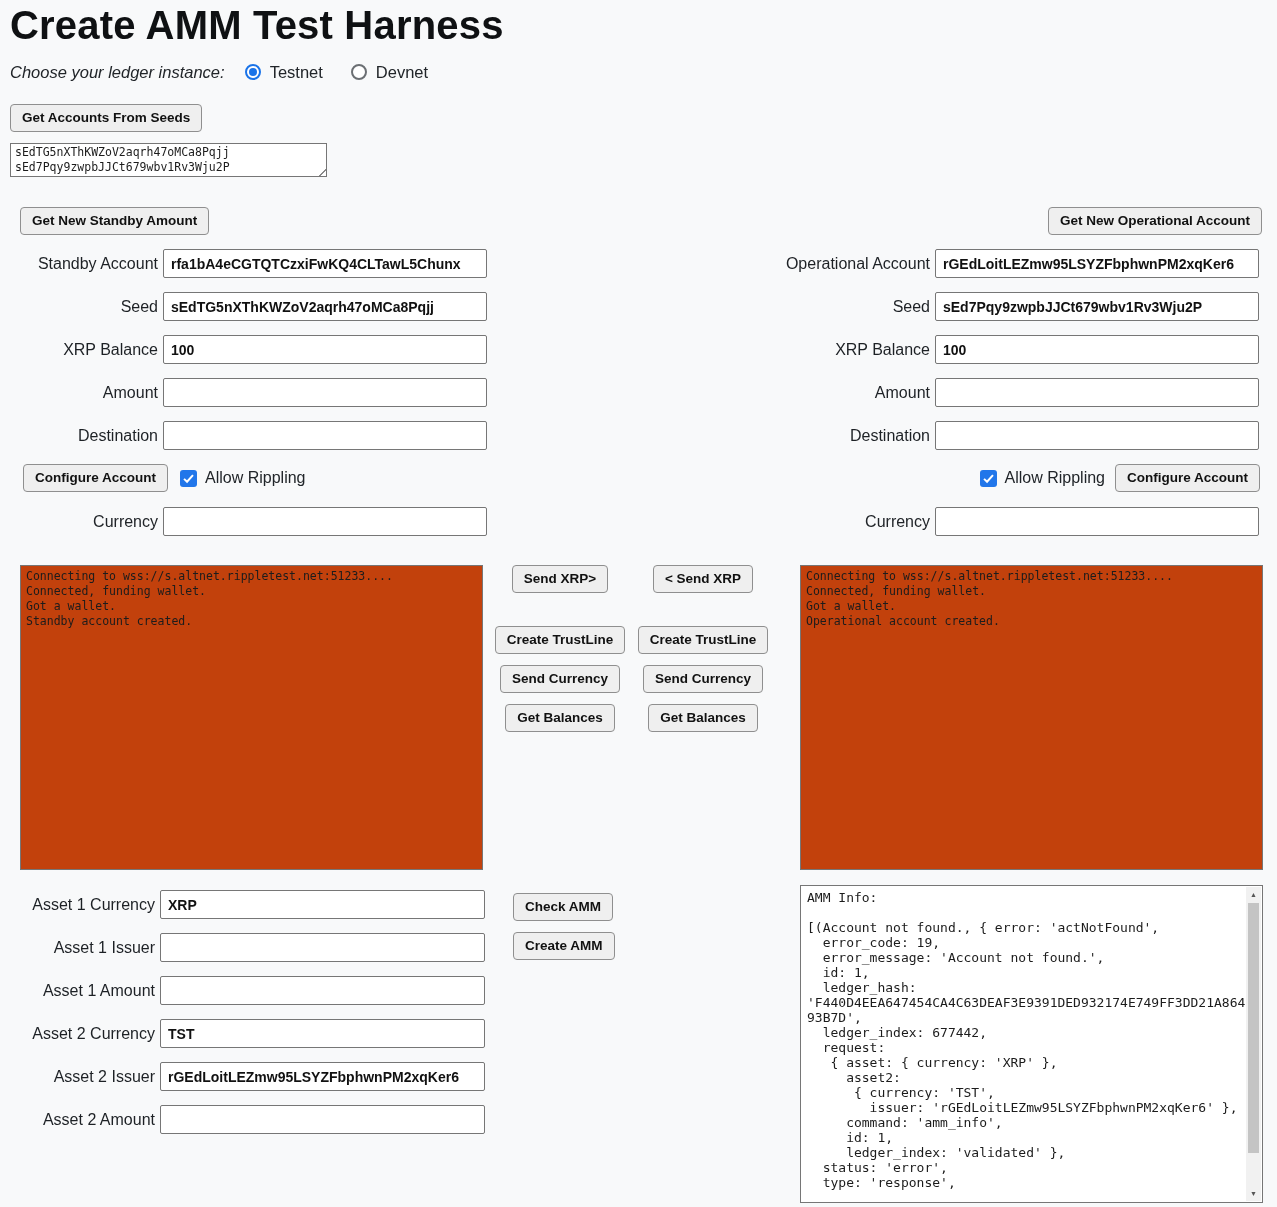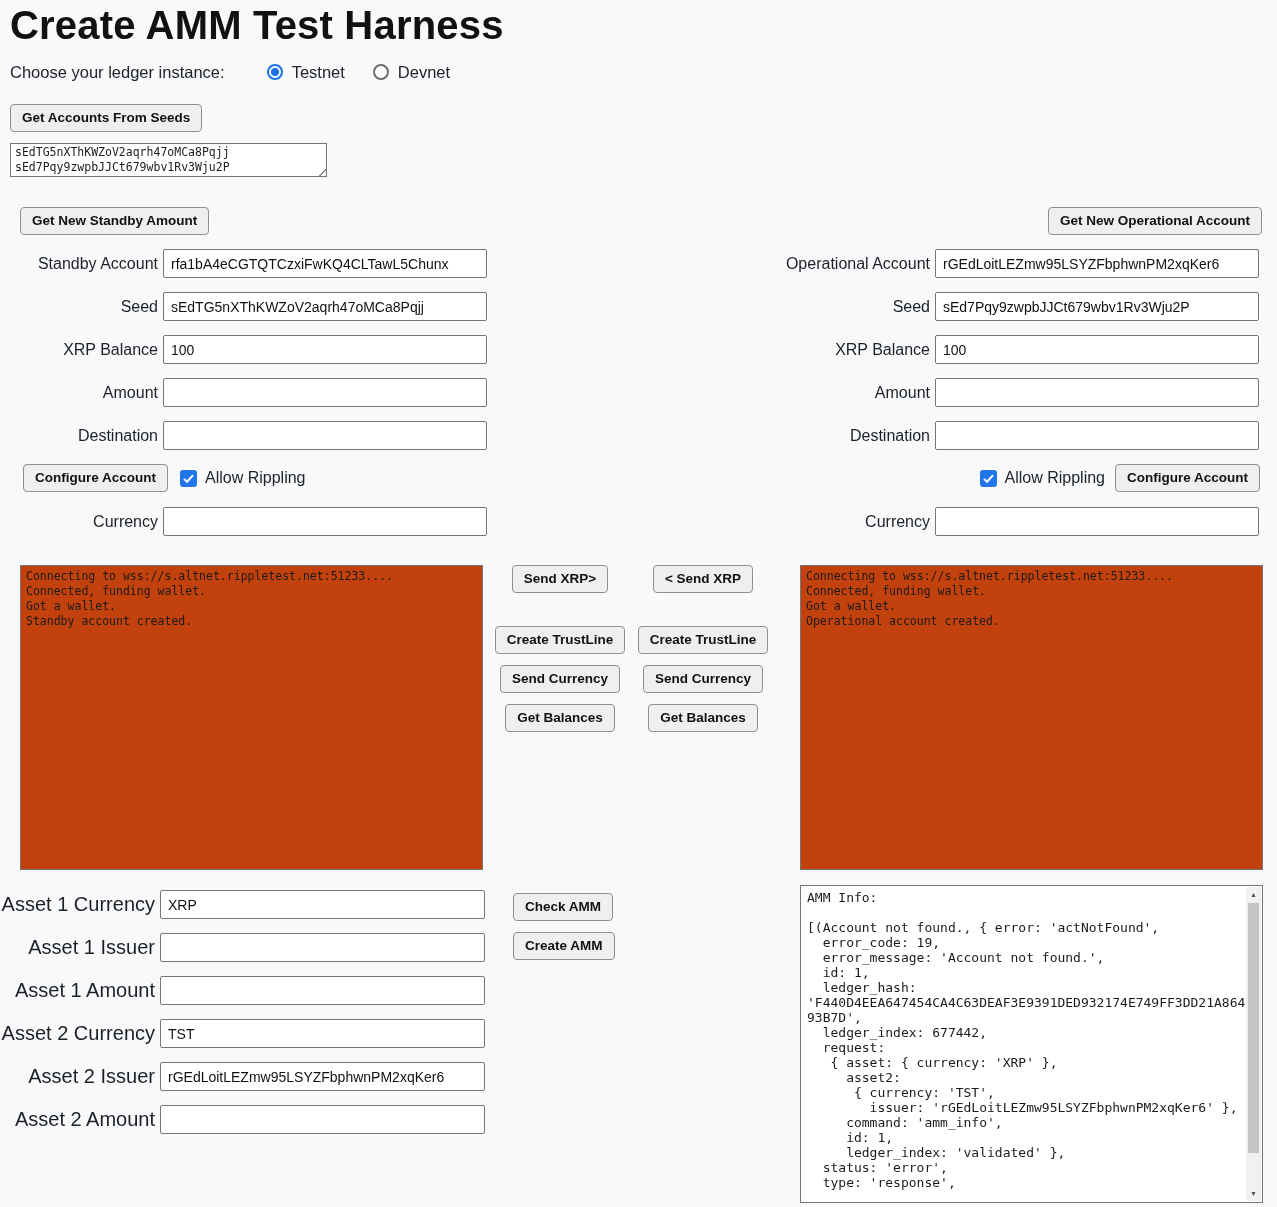--- a/index.html
+++ b/index.html
@@ -3,21 +3,21 @@
 <meta charset="utf-8">
 <style>
   * { box-sizing: border-box; margin: 0; padding: 0; }
   html,body { width:1277px; height:1207px; }
   body { background:#f8f9fa; font-family:"Liberation Sans", sans-serif; color:#212529; }
   #app { position:relative; width:1277px; height:1207px; overflow:hidden; }
 
   .h1 { position:absolute; left:10px; top:3px; font-size:40px; font-weight:700; color:#0f1113; letter-spacing:.2px; }
 
   .ledger-row { position:absolute; left:10px; top:59px; display:flex; align-items:center; height:26px; }
-  .ledger-row .lbl { font-size:16.5px; margin-right:42px; }
+  .ledger-row .lbl { font-size:16.5px; margin-right:20px;font-style:italic; }
   .radio-pair { display:flex; align-items:center; }
   .radio { width:16px; height:16px; border-radius:50%; border:2px solid #6b6f73; background:#fff; position:relative; flex:0 0 auto; }
   .radio.checked { border-color:#1a73e8; }
   .radio.checked::after { content:""; position:absolute; left:2px; top:2px; width:8px; height:8px; border-radius:50%; background:#1a73e8; }
   .radio-pair .rlbl { font-size:16.5px; margin-left:9px; }
 
   .btn { display:inline-block; background:#efefef; border:1px solid #8f8f8f; border-radius:4px;
          font-family:"Liberation Sans",sans-serif; font-size:13.5px; font-weight:600; color:#111;
          padding:5px 11px; line-height:16px; cursor:pointer; white-space:nowrap; }
 
@@ -34,21 +34,21 @@
   .get-operational-btn { position:absolute; right:15px; top:207px; }
 
   .form { position:absolute; display:flex; flex-direction:column; }
   .form-left { left:0; top:249px; width:487px; }
   .form-right { left:705px; top:249px; width:554px; }
   .frow { display:flex; align-items:center; height:29px; margin-bottom:14px; }
   .frow .flabel { text-align:right; padding-right:5px; font-size:16px; color:#1d2125; white-space:nowrap; }
   .form-left .flabel { flex:0 0 163px; }
   .form-right .flabel { flex:0 0 230px; }
   .tinput { width:324px; height:29px; border:1px solid #767676; border-radius:2px; background:#fff;
-         font-family:"Liberation Sans",sans-serif; font-size:14px; color:#111; padding:0 7px; }
+         font-family:"Liberation Sans",sans-serif; font-size:14px; color:#111; padding:0 7px;font-weight:bold; }
 
   .cfg-left { position:absolute; left:23px; top:464px; display:flex; align-items:center; }
   .cfg-right { position:absolute; right:17px; top:464px; display:flex; align-items:center; }
   .checkbox { width:17px; height:17px; border-radius:3px; background:#2176ea; display:flex;
          align-items:center; justify-content:center; flex:0 0 auto; }
   .cbl { font-size:16px; margin-left:8px; }
   .cfg-left .checkbox { margin-left:12px; }
   .cfg-right .btn { margin-left:10px; }
 
   .cur-left  { position:absolute; left:0; top:507px; }
@@ -62,21 +62,21 @@
          font-size:11.5px; line-height:15px; padding:3px 5px; color:#1c1c1c; white-space:pre; }
   .log-left { left:20px; }
   .log-right { left:800px; }
 
   .acts { position:absolute; top:565px; width:126px; display:flex; flex-direction:column; align-items:center; }
   .acts-a { left:497px; } .acts-b { left:640px; }
   .acts .btn:nth-child(1) { margin-bottom:33px; }
   .acts .btn { margin-bottom:11px; }
 
   .form-amm { left:0; top:890px; width:485px; position:absolute; display:flex; flex-direction:column; }
-  .form-amm .flabel { flex:0 0 160px; text-align:right; padding-right:5px; font-size:20px; }
+  .form-amm .flabel { flex:0 0 160px; text-align:right; padding-right:5px; font-size:16px; }
   .form-amm .tinput { width:325px; }
 
   .amm-btns { position:absolute; left:513px; top:893px; display:flex; flex-direction:column; align-items:flex-start; gap:11px; }
 
   .amm-info { position:absolute; left:800px; top:885px; width:463px; height:318px; background:#fff;
          border:1px solid #767676; overflow:hidden; }
   .amm-info .code { position:absolute; left:0; top:0; right:16px; bottom:0; padding:4px 6px;
          font-family:"DejaVu Sans Mono",monospace; font-size:13px; line-height:15px; color:#1c1c1c; white-space:pre; overflow:hidden; }
   .sb { position:absolute; top:1px; right:1px; bottom:1px; width:15px; background:#f1f1f1; }
   .sb-arrow { position:absolute; left:0; width:15px; height:15px; display:flex; align-items:center; justify-content:center;

